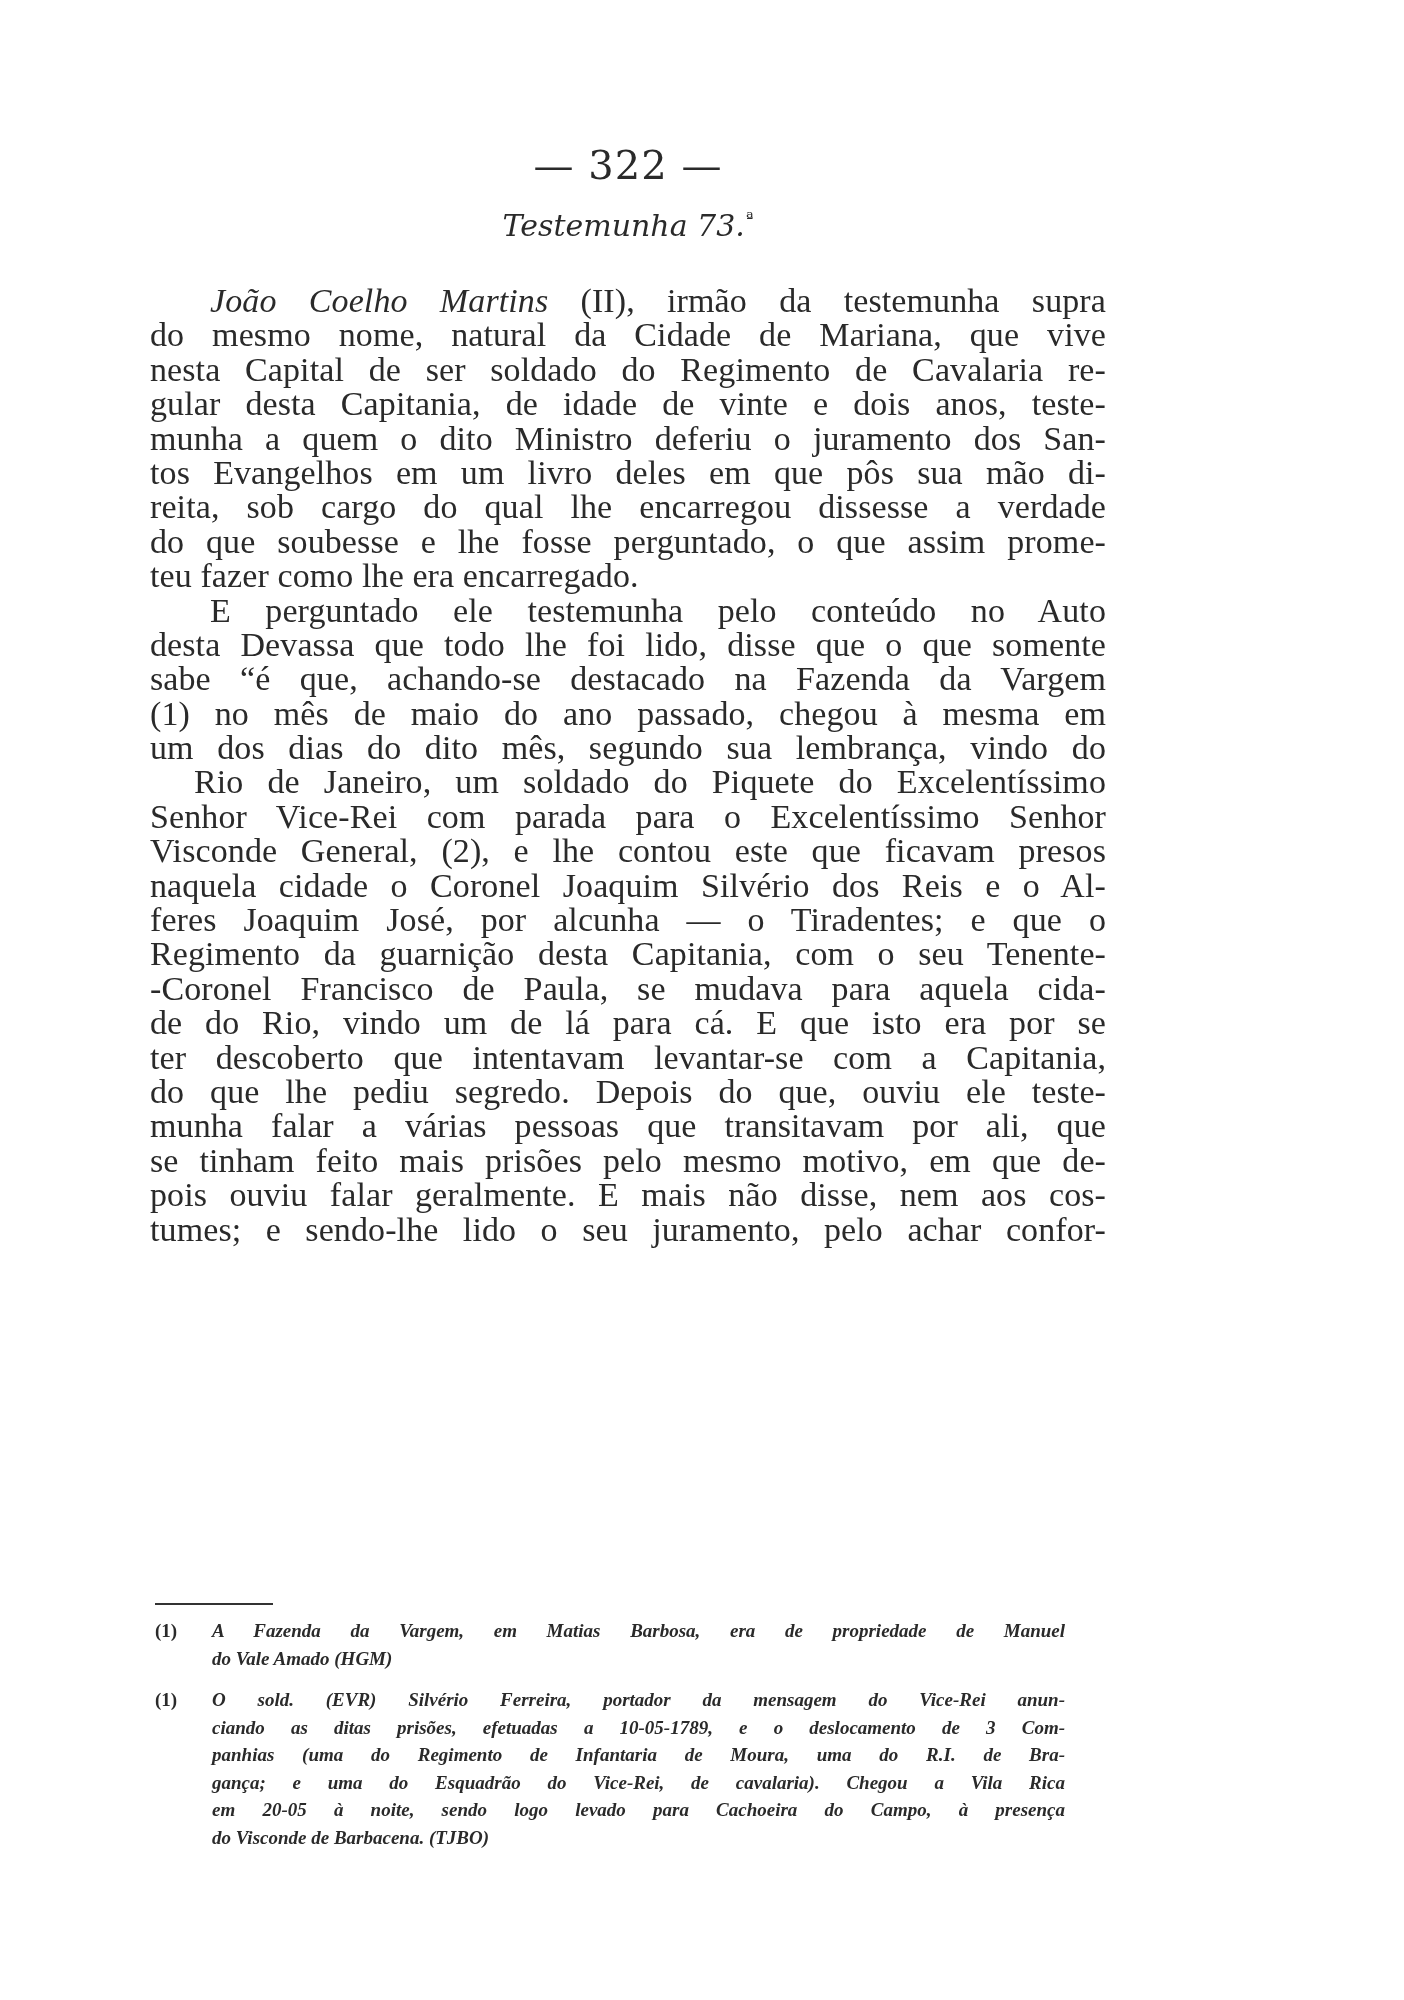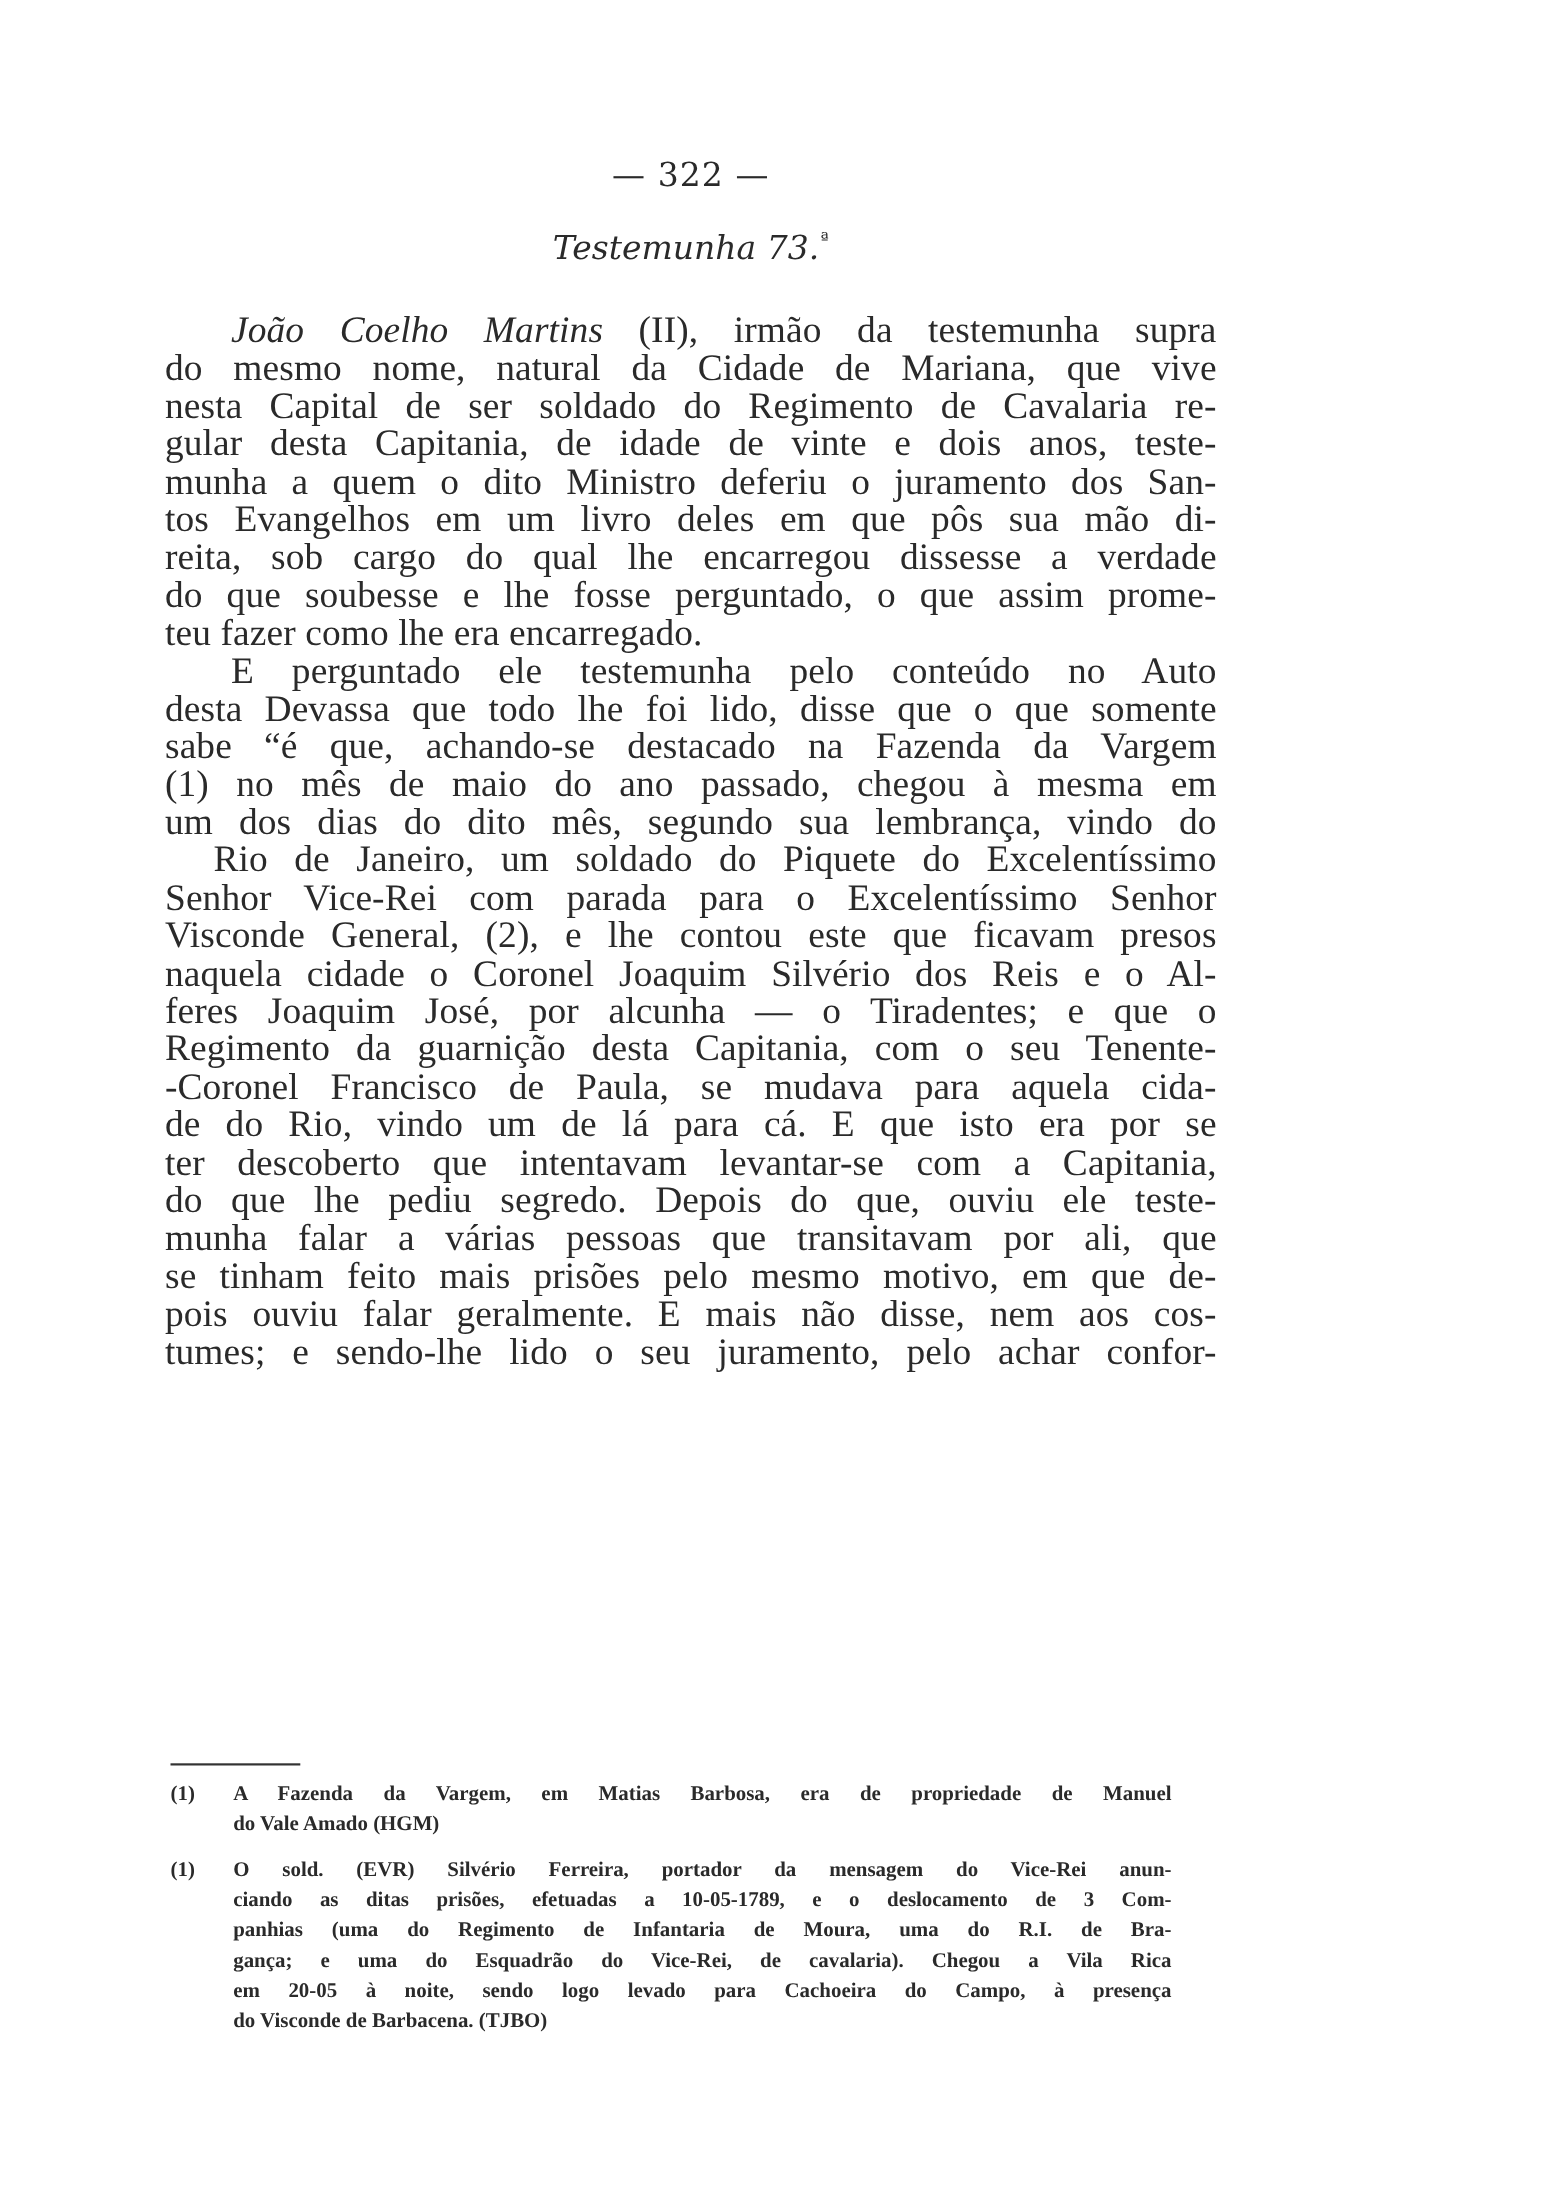--- a/index.html
+++ b/index.html
@@ -20,21 +20,21 @@
       left: 150px;
       top: 0;
       width: 956px;
     }
     .page-number {
       position: absolute;
       top: 142px;
       left: 0;
       width: 956px;
       text-align: center;
-      font-size: 30px;
+      font-size: 40px;
       letter-spacing: 1px;
       color: #2a2a2a;
     }
     .section-title {
       position: absolute;
       top: 208px;
       left: 0;
       width: 956px;
       text-align: center;
       font-size: 30px;
@@ -109,20 +109,21 @@
       display: block;
       font-size: 19px;
       line-height: 27.5px;
       height: 27.5px;
       font-family: "Liberation Serif", "DejaVu Serif", serif;
       font-weight: bold;
       text-align: justify;
       text-align-last: justify;
       white-space: nowrap;
       color: #2a2a2a;
+      font-style: italic;
     }
     .fn-line.last {
       text-align-last: left;
     }
   </style>
 </head>
 <body>
 
 <div class="page">
 

